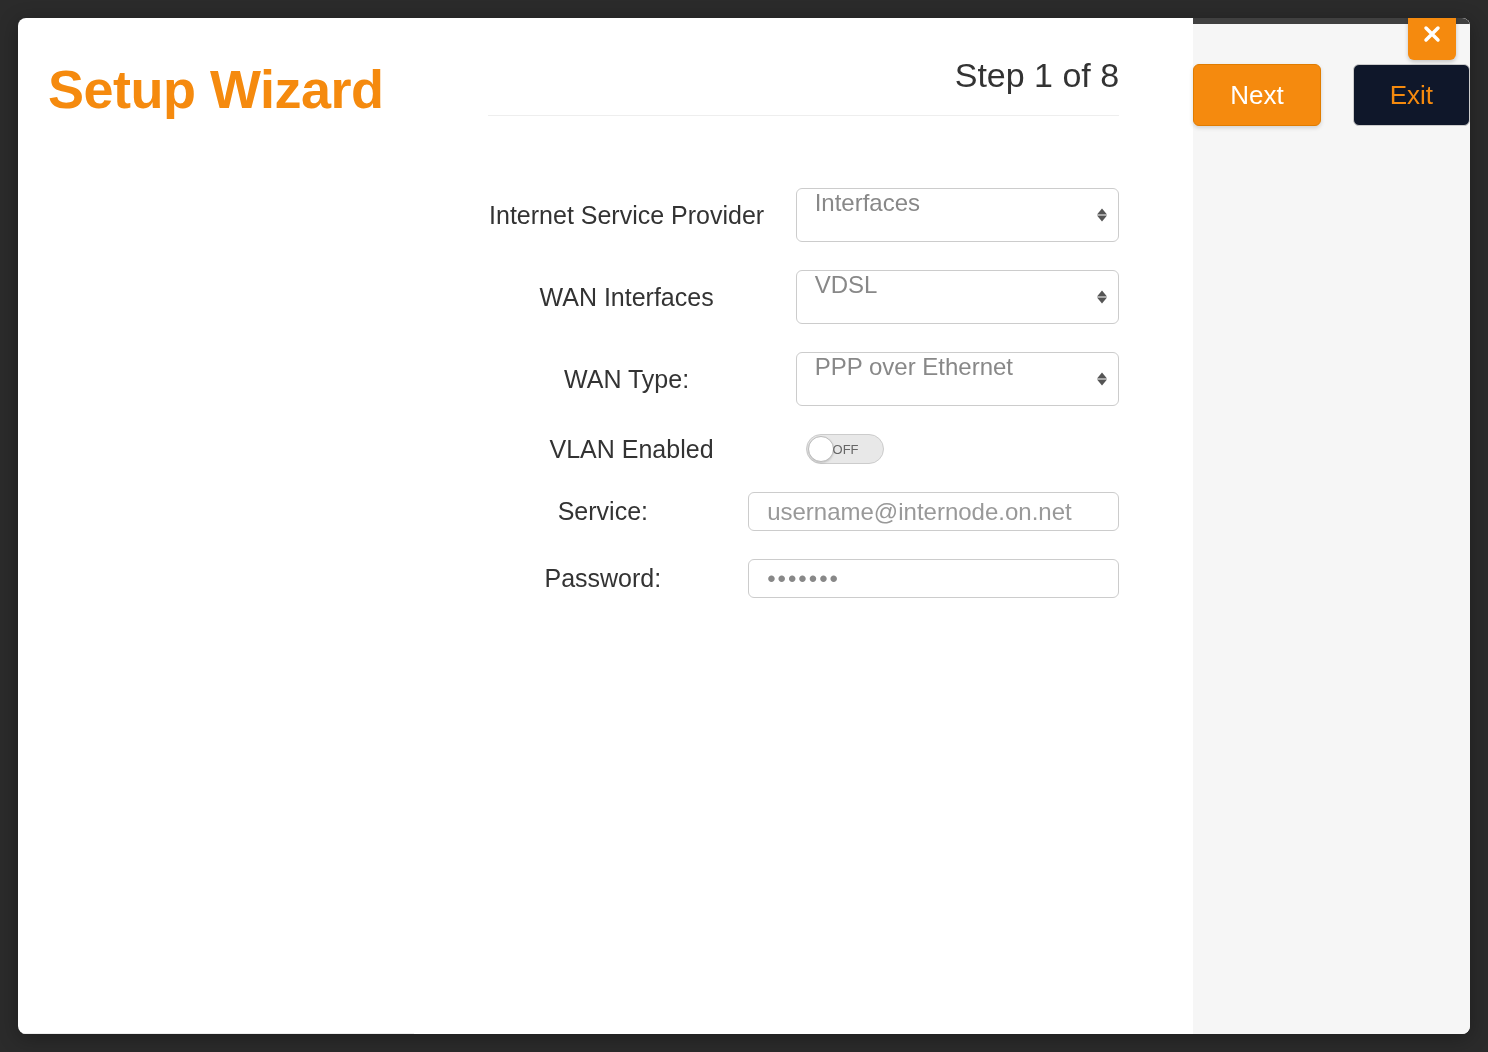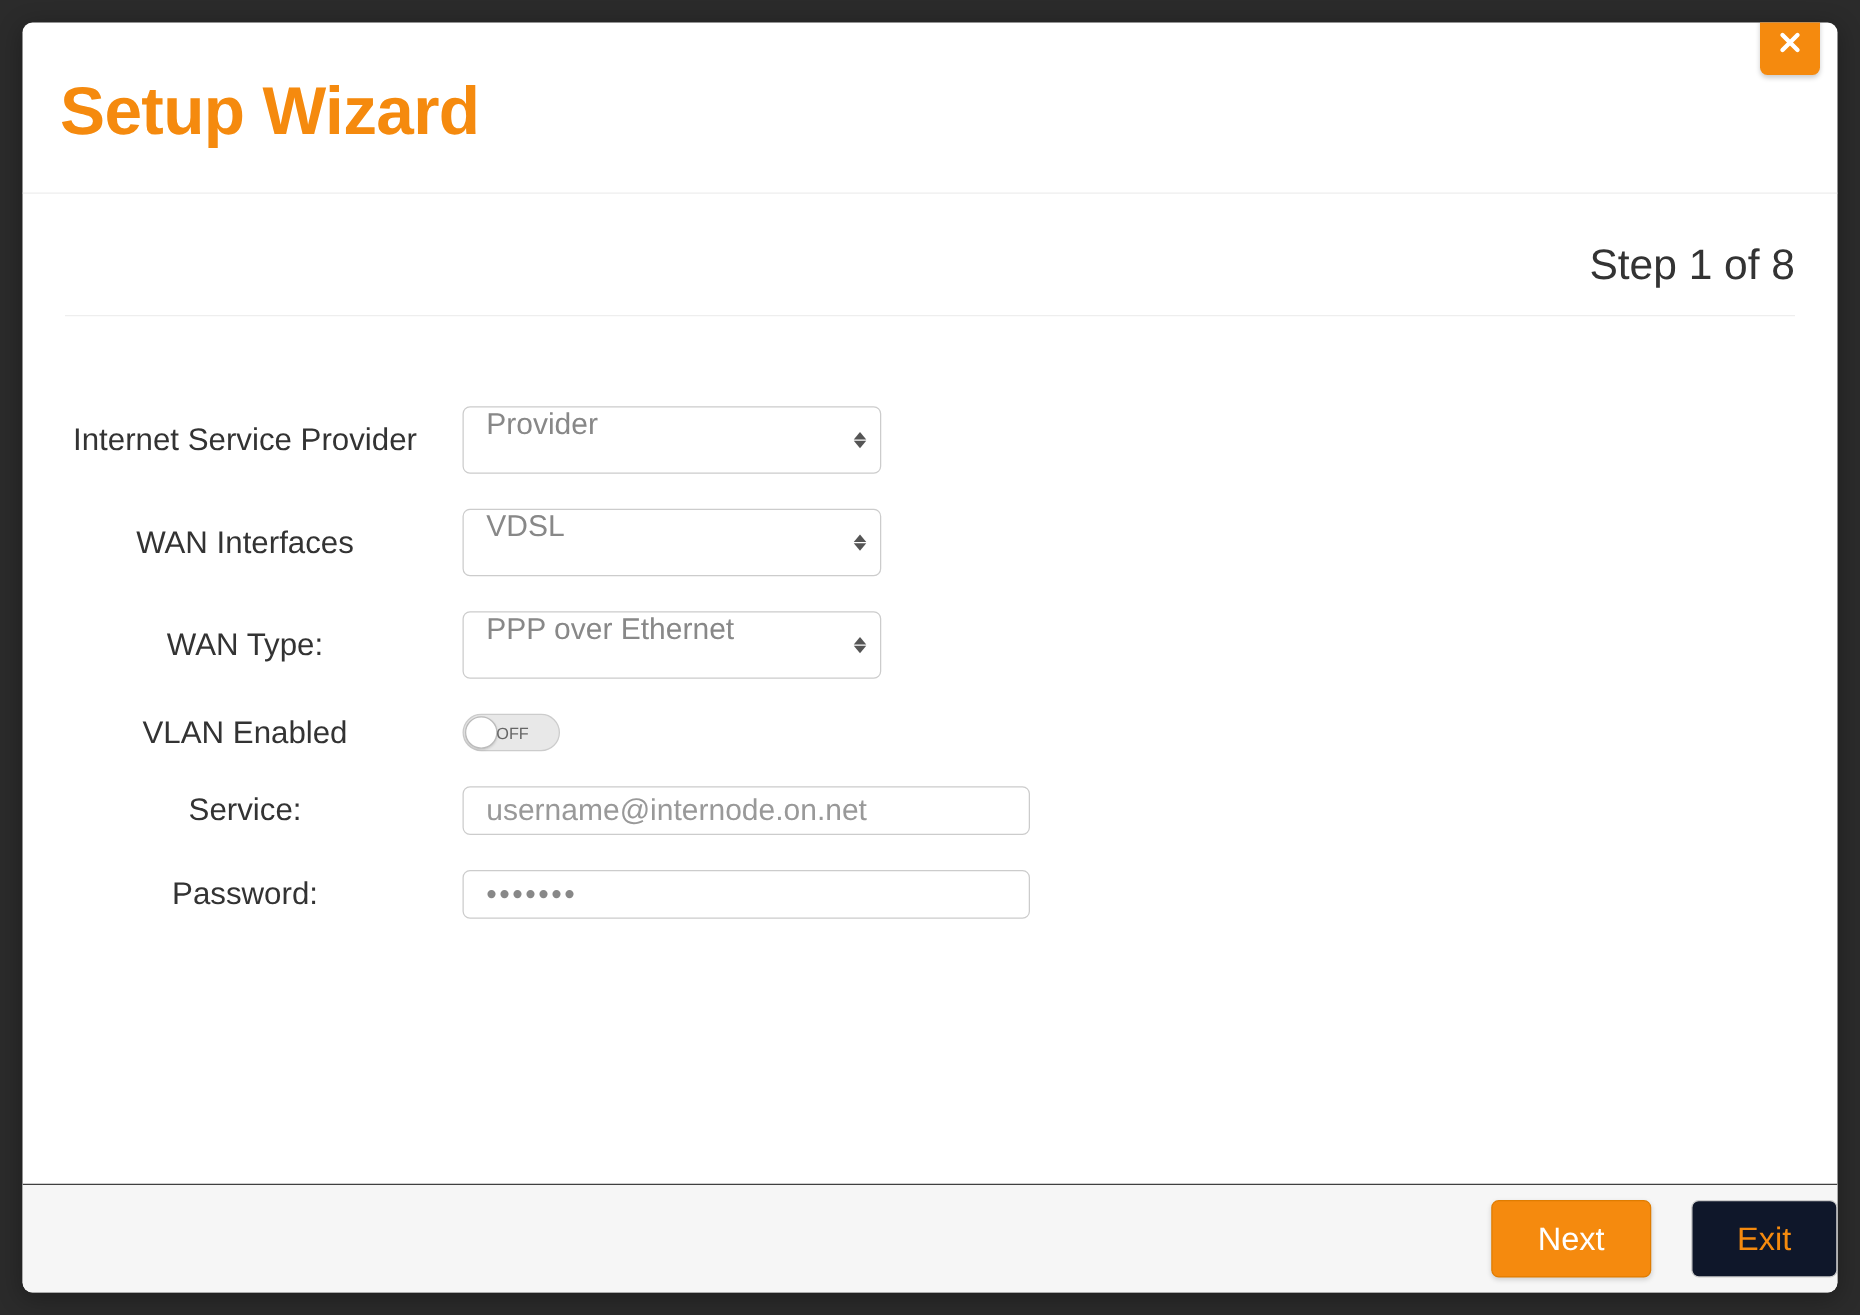--- a/index.html
+++ b/index.html
@@ -12,22 +12,23 @@
     position: relative;
   }
   .modal {
     background: #fff;
     border-radius: 8px;
     width: 100%;
     height: 100%;
     position: relative;
     box-shadow: 0 4px 20px rgba(0,0,0,0.3);
     display: flex;
-    flex-direction: column;
+    flex-direction: row;
     overflow: hidden;
+    gap: 40px;
   }
   .close-btn {
     position: absolute;
     top: -6px;
     right: 14px;
     width: 48px;
     height: 48px;
     background: #f58a0e;
     border-radius: 6px;
     display: flex;
@@ -141,22 +142,22 @@
   }
   .toggle-text {
     position: absolute;
     left: 26px;
     font-size: 13px;
     color: #666;
     font-weight: 500;
   }
   .footer {
     background: #f6f6f6;
-    border-top: 1px solid #404040;
-    padding: 12px 0;
+    border-top: 6px solid #404040;
+    padding: 40px 0;
     display: flex;
     justify-content: flex-end;
     gap: 32px;
   }
   .btn {
     height: 62px;
     padding: 0 36px;
     border-radius: 6px;
     font-size: 26px;
     cursor: pointer;
@@ -192,21 +193,21 @@
   <div class="header">
     <h1 class="title">Setup Wizard</h1>
   </div>
 
   <div class="content">
     <div class="step-label">Step 1 of 8</div>
 
     <div class="form-row">
       <div class="form-label">Internet Service Provider</div>
       <div class="select-wrap">
-        <div class="select">Provider</div>
+        <div class="select">Interfaces</div>
         <div class="select-arrows">
             <div class="up"></div>
             <div class="down"></div>
           </div>
       </div>
     </div>
 
     <div class="form-row">
       <div class="form-label">WAN Interfaces</div>
       <div class="select-wrap">

